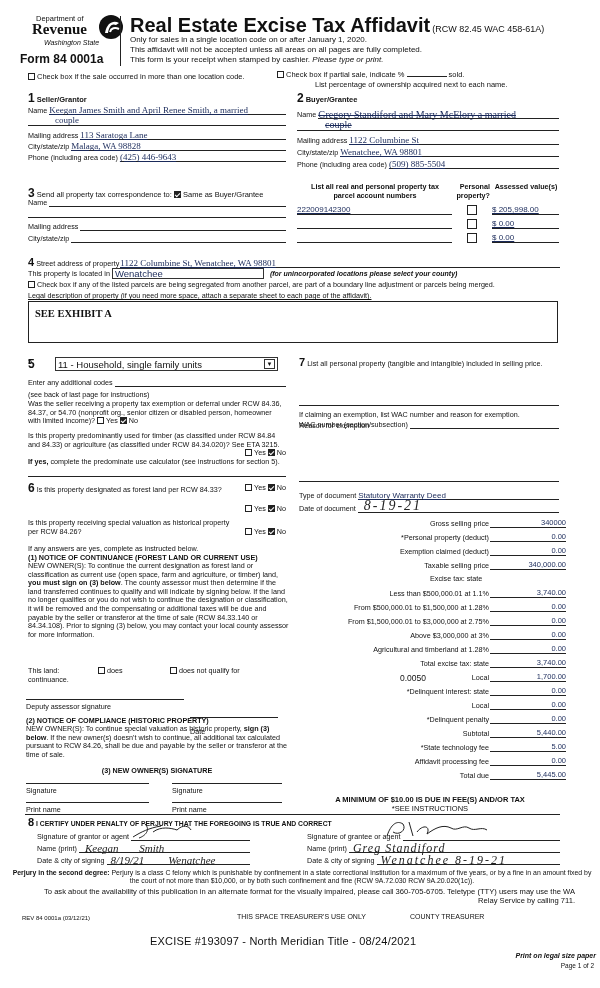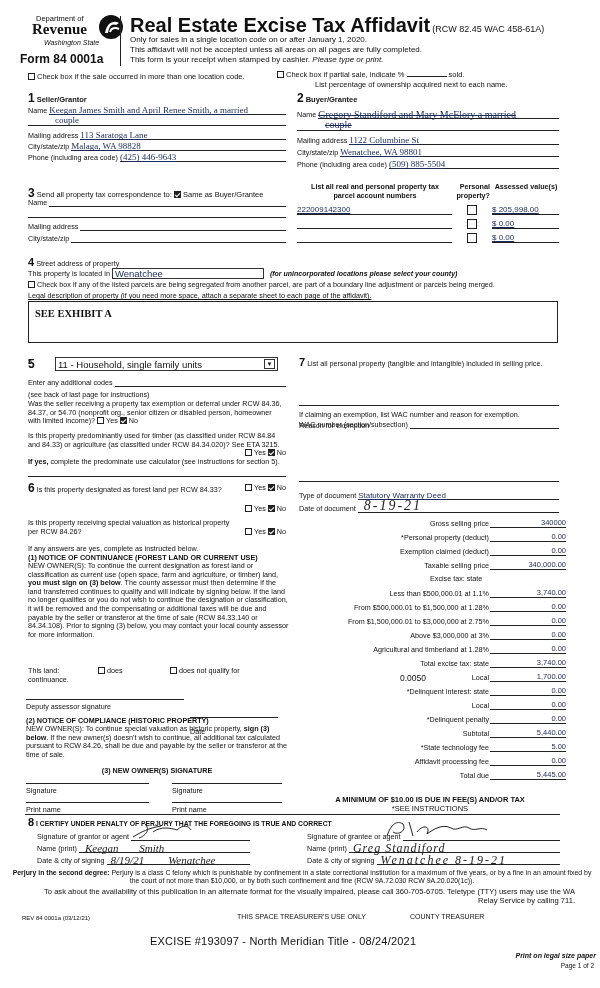--- a/index.html
+++ b/index.html
@@ -135,20 +135,21 @@
 </div>
 <div class="abs" style="left:297px;top:231px;width:262px;height:12px;">
   <div class="abs" style="left:0;top:0;width:155px;height:12px;border-bottom:1px solid #222;font-size:8px;color:#1a2a5a;line-height:14px"><span></span></div>
   <span class="cb abs" style="left:170px;top:2px;width:10px;height:10px"></span>
   <div class="abs" style="left:195px;top:0;width:67px;height:12px;border-bottom:1px solid #222;font-size:8px;color:#1a2a5a;line-height:14px"><span style="text-decoration:underline">$ 0.00</span></div>
 </div>
 
 <div class="row" style="left:28px;top:256px;width:532px;">
   <span class="big" style="font-size:11px;margin-right:2px">4</span>
   <span class="lbl">Street address of property</span>
+  <div class="line" style="margin-left:1px"><span style="text-decoration:underline">1122 Columbine St, Wenatchee, WA 98801</span></div>
 </div>
 <div class="abs" style="left:28px;top:268px;white-space:nowrap;display:flex;align-items:center">
   <span class="lbl" style="margin-right:2px">This property is located in</span>
   <div style="width:152px;height:11px;border:1px solid #333;font-size:9.5px;line-height:10px;padding-left:2px;color:#1a2a5a;font-family:'Liberation Sans',sans-serif">Wenatchee</div>
   <i style="font-size:7px;margin-left:6px;font-weight:bold">(for unincorporated locations please select your county)</i>
 </div>
 <div class="abs" style="left:28px;top:280px;white-space:nowrap;font-size:7.2px">
   <span class="cb"></span><span>Check box if any of the listed parcels are being segregated from another parcel, are part of a boundary line adjustment or parcels being merged.</span>
 </div>
 <div class="abs" style="left:28px;top:291px;font-size:7.2px;text-decoration:underline;white-space:nowrap">Legal description of property (if you need more space, attach a separate sheet to each page of the affidavit).</div>

